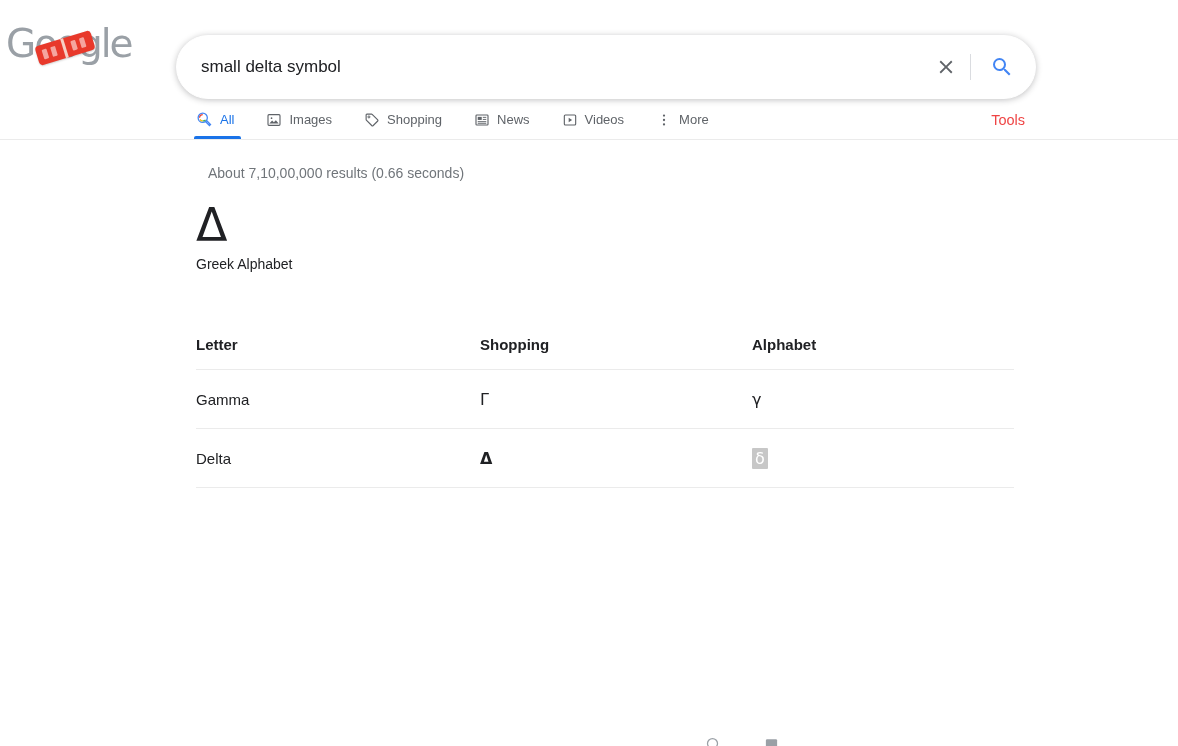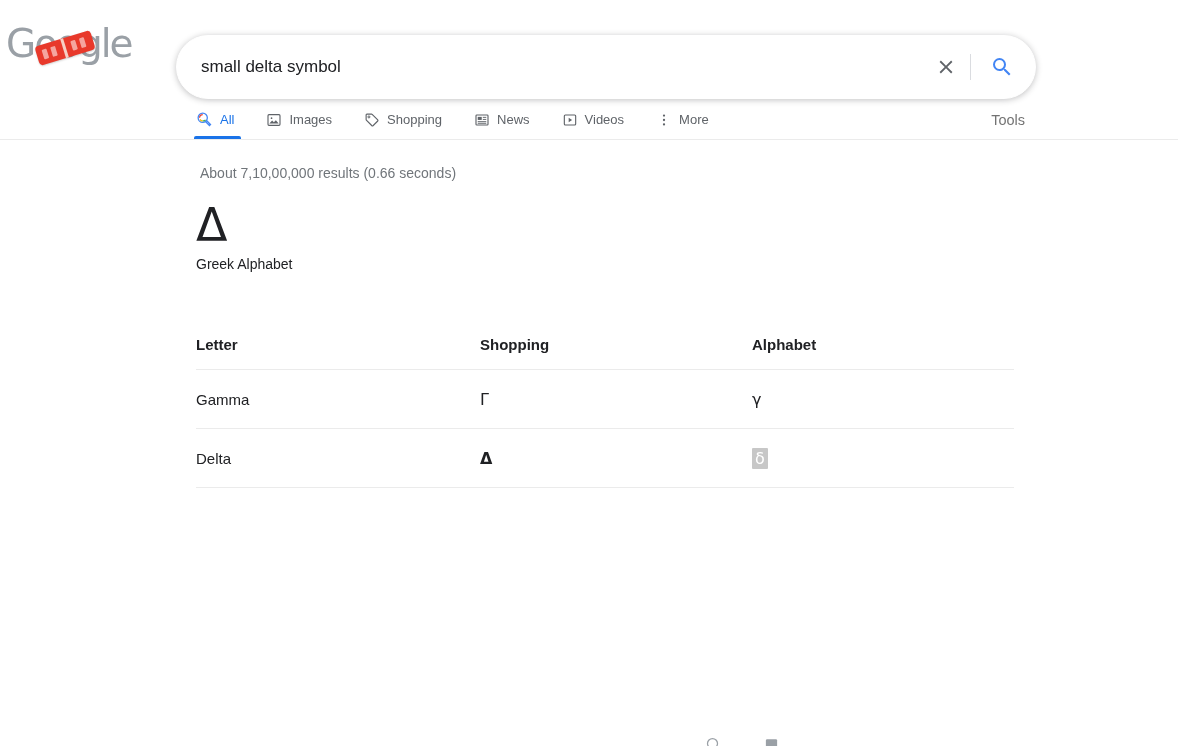--- a/index.html
+++ b/index.html
@@ -129,34 +129,34 @@
     background: #1a73e8;
     border-radius: 2px 2px 0 0;
   }
   .navtab .ic { display: inline-flex; align-items: center; }
   #tools-btn {
     position: absolute;
     right: 153px; top: 0;
     height: 39px;
     display: flex; align-items: center;
     font-size: 14.5px;
-    color: #737373;
+    color: #ef4444;
     cursor: pointer;
     text-align: center;
   }
 
   
   #main {
     position: absolute;
     left: 0; top: 140px;
     width: 1178px;
   }
   #results-count {
     position: absolute;
-    left: 200px; top: 25px;
+    left: 208px; top: 25px;
     font-size: 14px;
     color: #70757a;
     white-space: nowrap;
   }
 
   
   #snippet { position: absolute; left: 196px; top: 60px; width: 820px; }
   #big-symbol {
     font-family: "DejaVu Sans", sans-serif;
     font-size: 46px;

